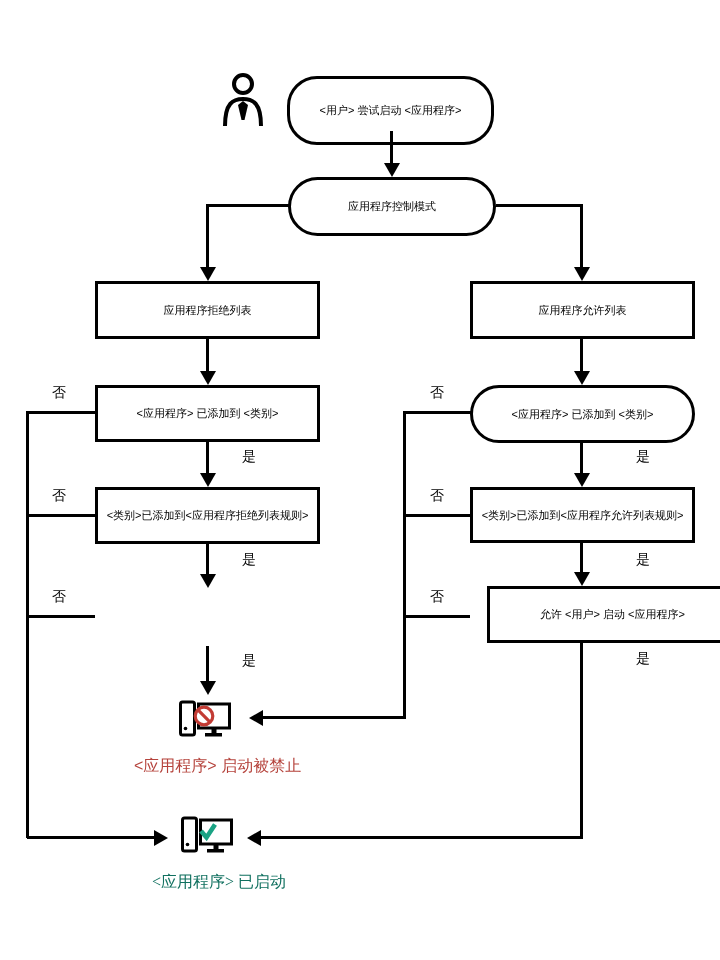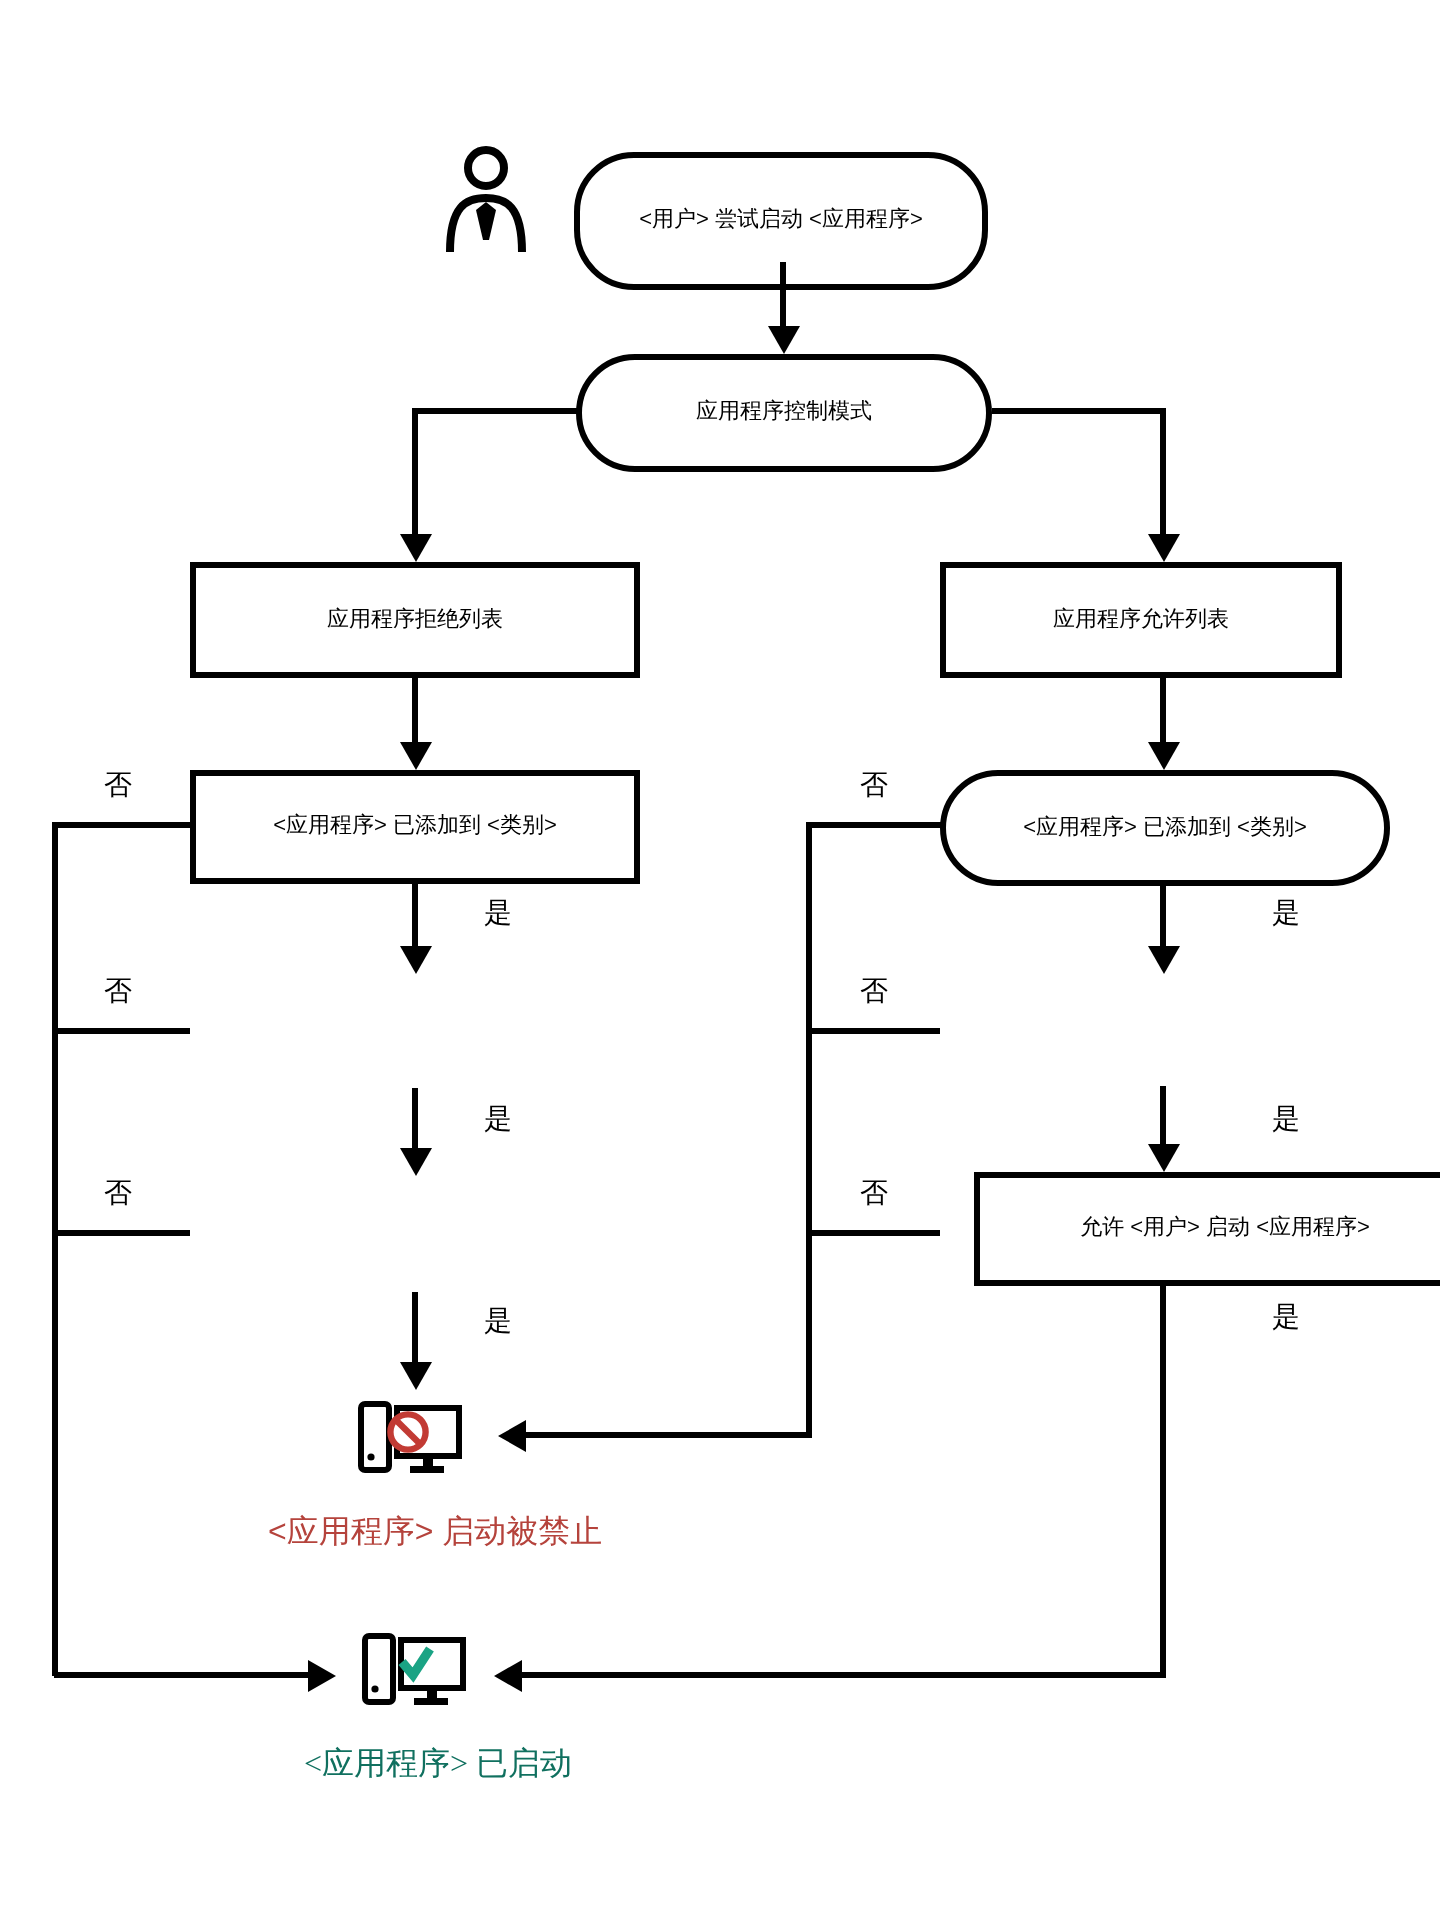--- a/index.html
+++ b/index.html
@@ -37,26 +37,28 @@
   </svg>
 
   <div class="box pill" style="left:287px;top:76px;width:207px;height:69px">&lt;用户&gt; 尝试启动 &lt;应用程序&gt;</div>
 
   <div class="box" style="left:95px;top:281px;width:225px;height:58px">应用程序拒绝列表</div>
 
   <div class="box pill" style="left:288px;top:177px;width:208px;height:59px">应用程序控制模式</div>
 
   <div class="box" style="left:95px;top:385px;width:225px;height:57px">&lt;应用程序&gt; 已添加到 &lt;类别&gt;</div>
 
+  <div class="box" style="left:95px;top:487px;width:225px;height:57px">&lt;类别&gt;已添加到&lt;应用程序拒绝列表规则&gt;</div>
 
 
-  <div class="box" style="left:470px;top:281px;width:201px;height:58px">应用程序允许列表</div>
+  <div class="box" style="left:470px;top:281px;width:225px;height:58px">应用程序允许列表</div>
 
   <div class="box pill" style="left:470px;top:385px;width:225px;height:58px">&lt;应用程序&gt; 已添加到 &lt;类别&gt;</div>
 
+  <div class="box" style="left:470px;top:487px;width:225px;height:56px">&lt;类别&gt;已添加到&lt;应用程序允许列表规则&gt;</div>
 
   <div class="box" style="left:487px;top:586px;width:251px;height:57px">允许 &lt;用户&gt; 启动 &lt;应用程序&gt;</div>
 
   <div class="vl" style="left:390px;top:131px;height:34px"></div>
   <div class="arr arr-down" style="left:384px;top:163px"></div>
 
   <div class="hl" style="left:207px;top:204px;width:83px"></div>
   <div class="vl" style="left:206px;top:204px;height:64px"></div>
   <div class="arr arr-down" style="left:200px;top:267px"></div>
 

